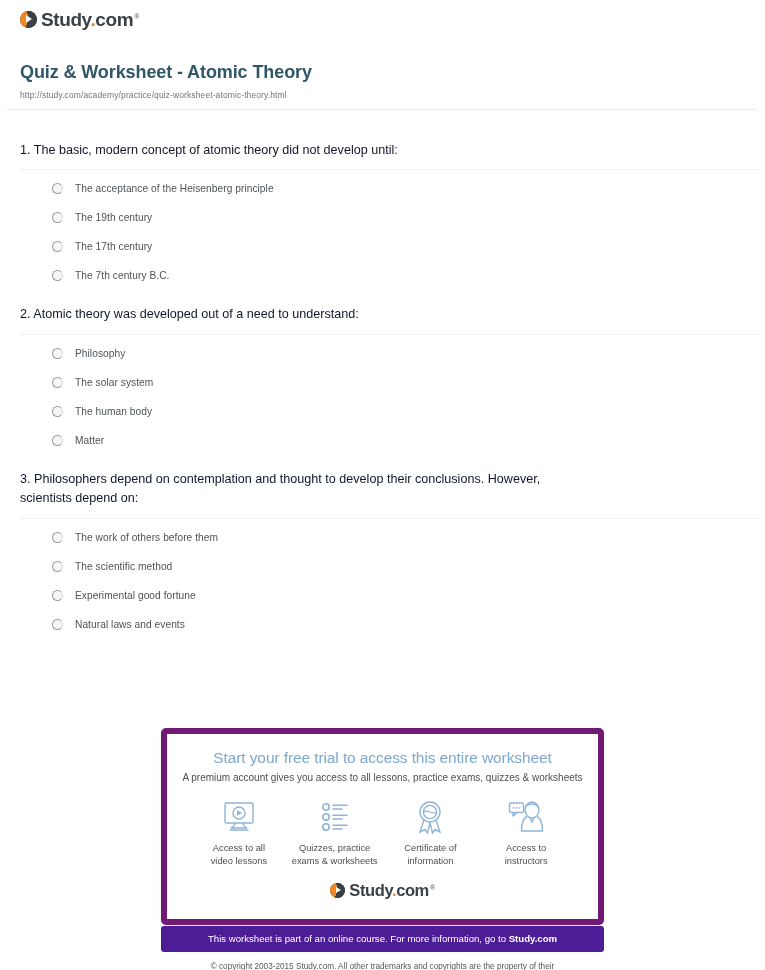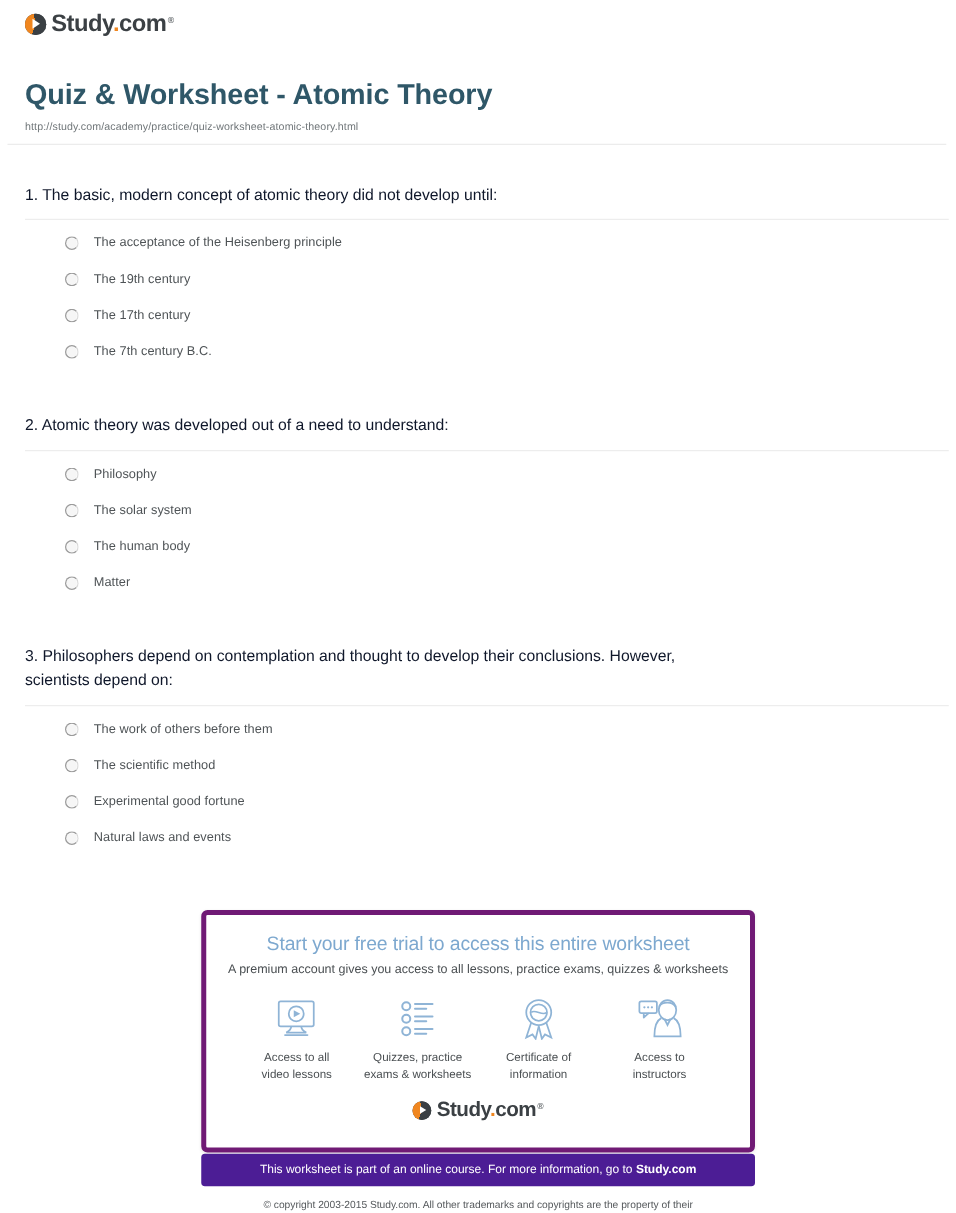--- a/index.html
+++ b/index.html
@@ -74,21 +74,21 @@
     vertical-align: super;
     color: #6b7073;
     margin-left: 1px;
   }
 
   
   .title-wrap {
     padding: 22px 0 0 8px;
   }
   h1.page-title {
-    font-size: 23px;
+    font-size: 18px;
     line-height: 1.2;
     font-weight: bold;
     color: #2f5768;
     margin: 0 0 6px 0;
     letter-spacing: -0.1px;
   }
   .page-url {
     font-size: 8.5px;
     color: #707679;
     letter-spacing: 0.1px;
@@ -97,21 +97,21 @@
   .rule-top {
     border-top: 1px solid #ececec;
     margin: 0 -4px 0 -6px;
   }
 
   
   .questions {
     padding: 0 0 0 8px;
   }
   .question-block {
-    margin-top: 44px;
+    margin-top: 24px;
   }
   .question-block:first-child { margin-top: 31px; }
 
   .question-text {
     font-size: 12.6px;
     line-height: 1.55;
     color: #0f172a;
     padding-right: 160px;
     margin-bottom: 9px;
   }
@@ -148,21 +148,21 @@
 
   
   .promo-outer {
     position: absolute;
     left: 161px;
     top: 728px;
     width: 443px;
   }
   .promo-card {
     background: #ffffff;
-    border: 4px solid #701a75;
+    border: 6px solid #701a75;
     border-radius: 5px;
     box-shadow: 0 1px 3px rgba(0,0,0,0.09);
     padding: 15px 10px 12px 10px;
     text-align: center;
     box-sizing: border-box;
   }
   .promo-title {
     font-size: 15.5px;
     color: #7da8cf;
     font-weight: normal;

